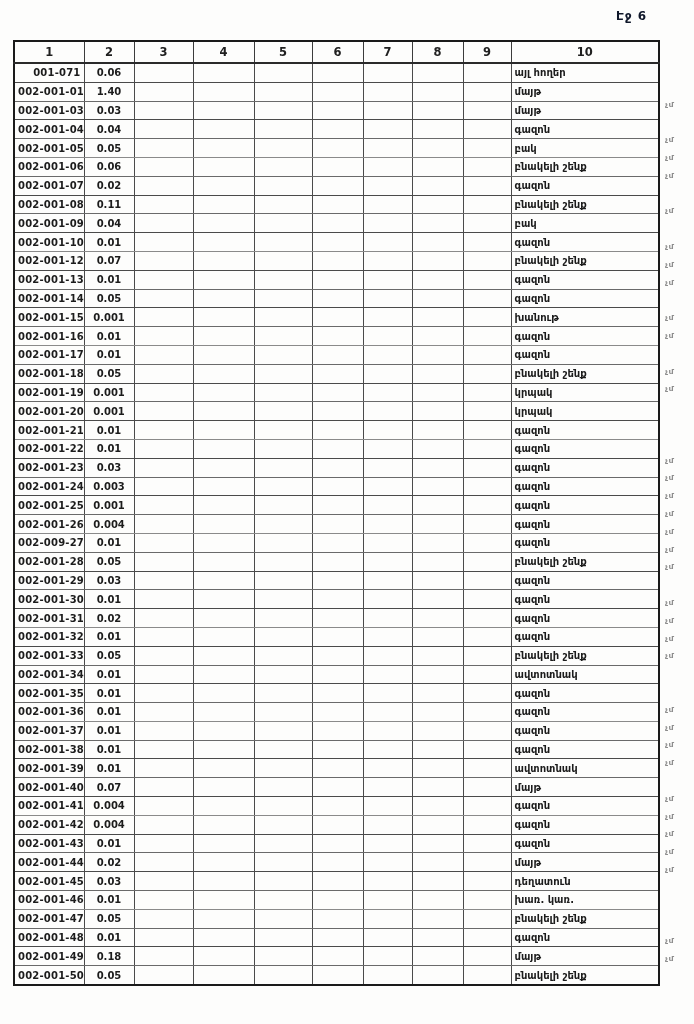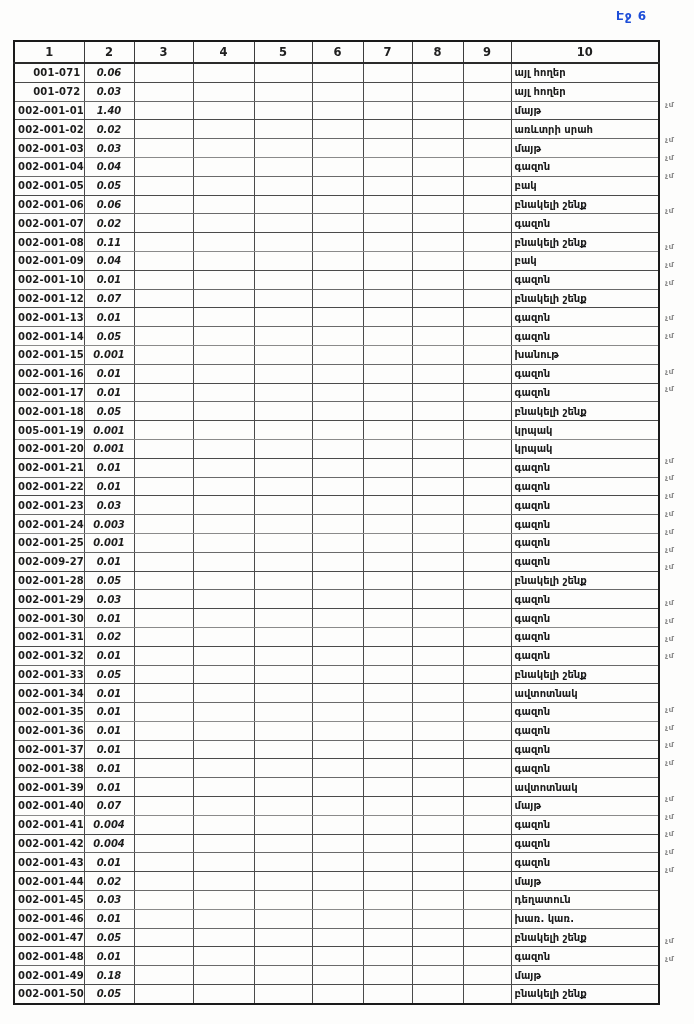--- a/index.html
+++ b/index.html
@@ -15,21 +15,21 @@
     font-family: "DejaVu Sans", sans-serif;
     color: #1b1b1b;
   }
   .page-label {
     position: absolute;
     top: 9px;
     left: 616px;
     font-size: 12px;
     font-weight: bold;
     letter-spacing: 1px;
-    color: #1d4ed8;
+    color: #0f172a;
   }
   table.register {
     position: absolute;
     top: 40px;
     left: 13px;
     width: 645px;
     border-collapse: collapse;
     table-layout: fixed;
     border: 2px solid #1a1a1a;
   }
@@ -53,21 +53,21 @@
     padding: 0 3px;
     white-space: nowrap;
     overflow: hidden;
     background: #fdfdfc;
   }
   
   tbody tr:nth-child(2n) td { border-bottom-color: #6a6a6a; }
   tbody tr:nth-child(3n) td { border-top-color: #333; }
   tbody tr:nth-child(5n) td { border-bottom-color: #8a8a8a; }
   td.c1 { padding-left: 4px; letter-spacing: 0.2px; text-align: right; }
-  td.c2 { text-align: center; font-style: italic; }
+  td.c2 { text-align: center; }
   td.c10 { padding-left: 4px; font-size: 10.5px; margin-left: 34px; }
   .margin-mark {
     position: absolute;
     left: 665px;
     font-size: 8px;
     font-weight: bold;
     color: #8d8d8d;
     transform: scaleY(0.9);
     letter-spacing: 0.5px;
   }
@@ -111,56 +111,32 @@
         <td class="c3"></td>
         <td class="c4"></td>
         <td class="c5"></td>
         <td class="c6"></td>
         <td class="c7"></td>
         <td class="c8"></td>
         <td class="c9"></td>
         <td class="c10">այլ հողեր</td>
       </tr>
       <tr>
-        <td class="c1">001-072</td>
-        <td class="c2">0.03</td>
-        <td class="c3"></td>
-        <td class="c4"></td>
-        <td class="c5"></td>
-        <td class="c6"></td>
-        <td class="c7"></td>
-        <td class="c8"></td>
-        <td class="c9"></td>
-        <td class="c10">այլ հողեր</td>
-      </tr>
-      <tr>
         <td class="c1">002-001-01</td>
         <td class="c2">1.40</td>
         <td class="c3"></td>
         <td class="c4"></td>
         <td class="c5"></td>
         <td class="c6"></td>
         <td class="c7"></td>
         <td class="c8"></td>
         <td class="c9"></td>
         <td class="c10">մայթ</td>
       </tr>
       <tr>
-        <td class="c1">002-001-02</td>
-        <td class="c2">0.02</td>
-        <td class="c3"></td>
-        <td class="c4"></td>
-        <td class="c5"></td>
-        <td class="c6"></td>
-        <td class="c7"></td>
-        <td class="c8"></td>
-        <td class="c9"></td>
-        <td class="c10">առևտրի սրահ</td>
-      </tr>
-      <tr>
         <td class="c1">002-001-03</td>
         <td class="c2">0.03</td>
         <td class="c3"></td>
         <td class="c4"></td>
         <td class="c5"></td>
         <td class="c6"></td>
         <td class="c7"></td>
         <td class="c8"></td>
         <td class="c9"></td>
         <td class="c10">մայթ</td>
@@ -327,21 +303,21 @@
         <td class="c3"></td>
         <td class="c4"></td>
         <td class="c5"></td>
         <td class="c6"></td>
         <td class="c7"></td>
         <td class="c8"></td>
         <td class="c9"></td>
         <td class="c10">բնակելի շենք</td>
       </tr>
       <tr>
-        <td class="c1">005-001-19</td>
+        <td class="c1">002-001-19</td>
         <td class="c2">0.001</td>
         <td class="c3"></td>
         <td class="c4"></td>
         <td class="c5"></td>
         <td class="c6"></td>
         <td class="c7"></td>
         <td class="c8"></td>
         <td class="c9"></td>
         <td class="c10">կրպակ</td>
       </tr>
@@ -401,20 +377,32 @@
         <td class="c5"></td>
         <td class="c6"></td>
         <td class="c7"></td>
         <td class="c8"></td>
         <td class="c9"></td>
         <td class="c10">գազոն</td>
       </tr>
       <tr>
         <td class="c1">002-001-25</td>
         <td class="c2">0.001</td>
+        <td class="c3"></td>
+        <td class="c4"></td>
+        <td class="c5"></td>
+        <td class="c6"></td>
+        <td class="c7"></td>
+        <td class="c8"></td>
+        <td class="c9"></td>
+        <td class="c10">գազոն</td>
+      </tr>
+      <tr>
+        <td class="c1">002-001-26</td>
+        <td class="c2">0.004</td>
         <td class="c3"></td>
         <td class="c4"></td>
         <td class="c5"></td>
         <td class="c6"></td>
         <td class="c7"></td>
         <td class="c8"></td>
         <td class="c9"></td>
         <td class="c10">գազոն</td>
       </tr>
       <tr>

